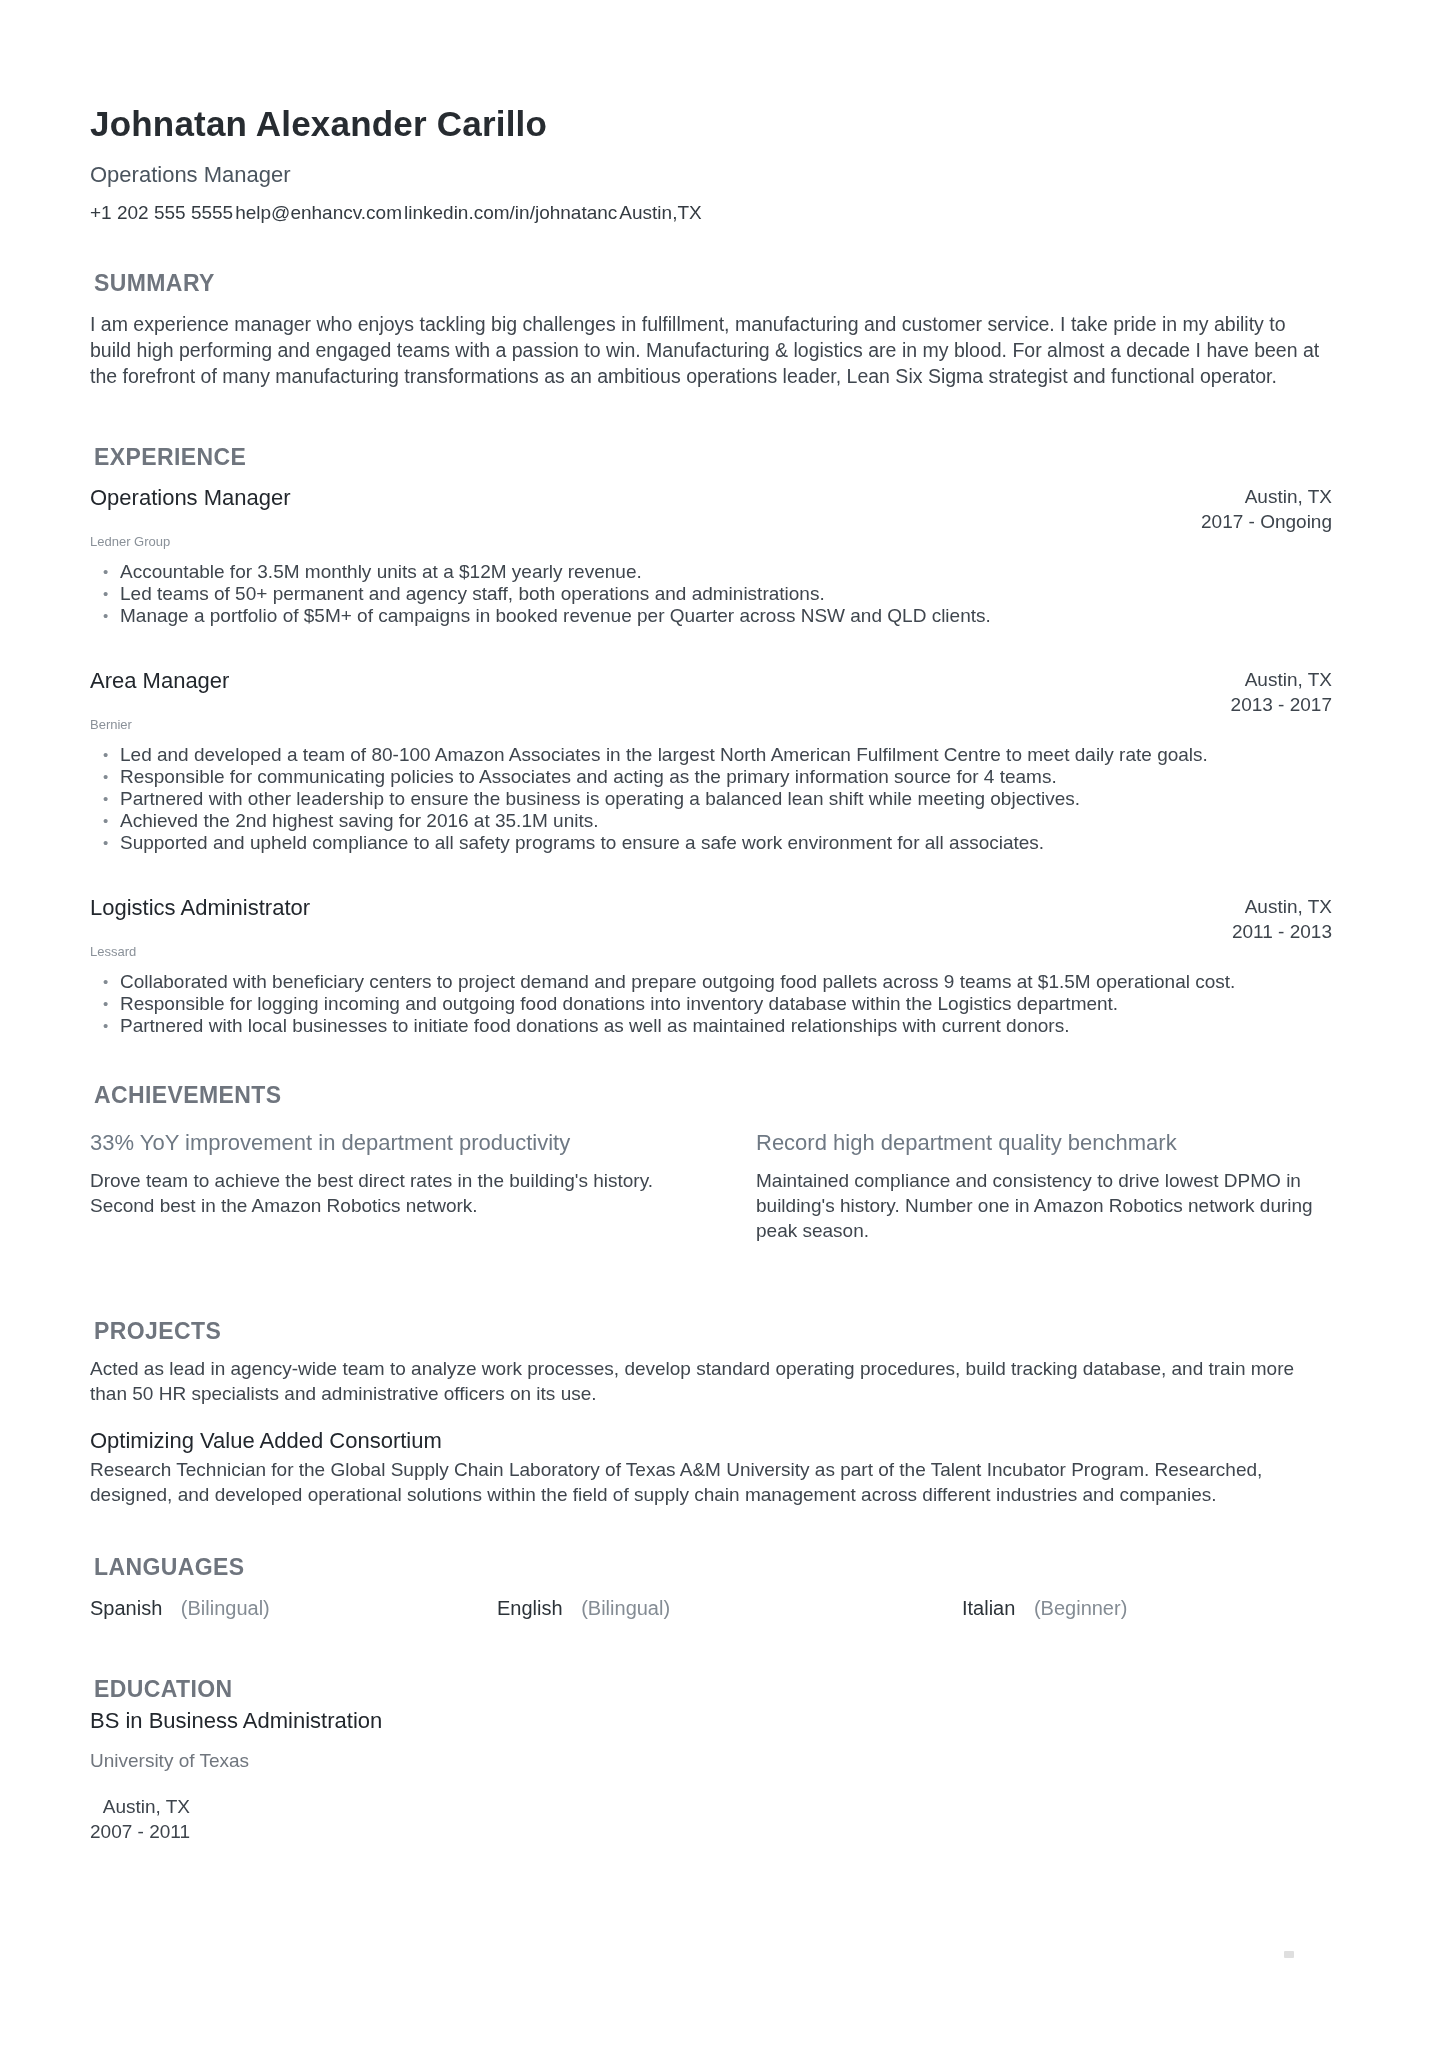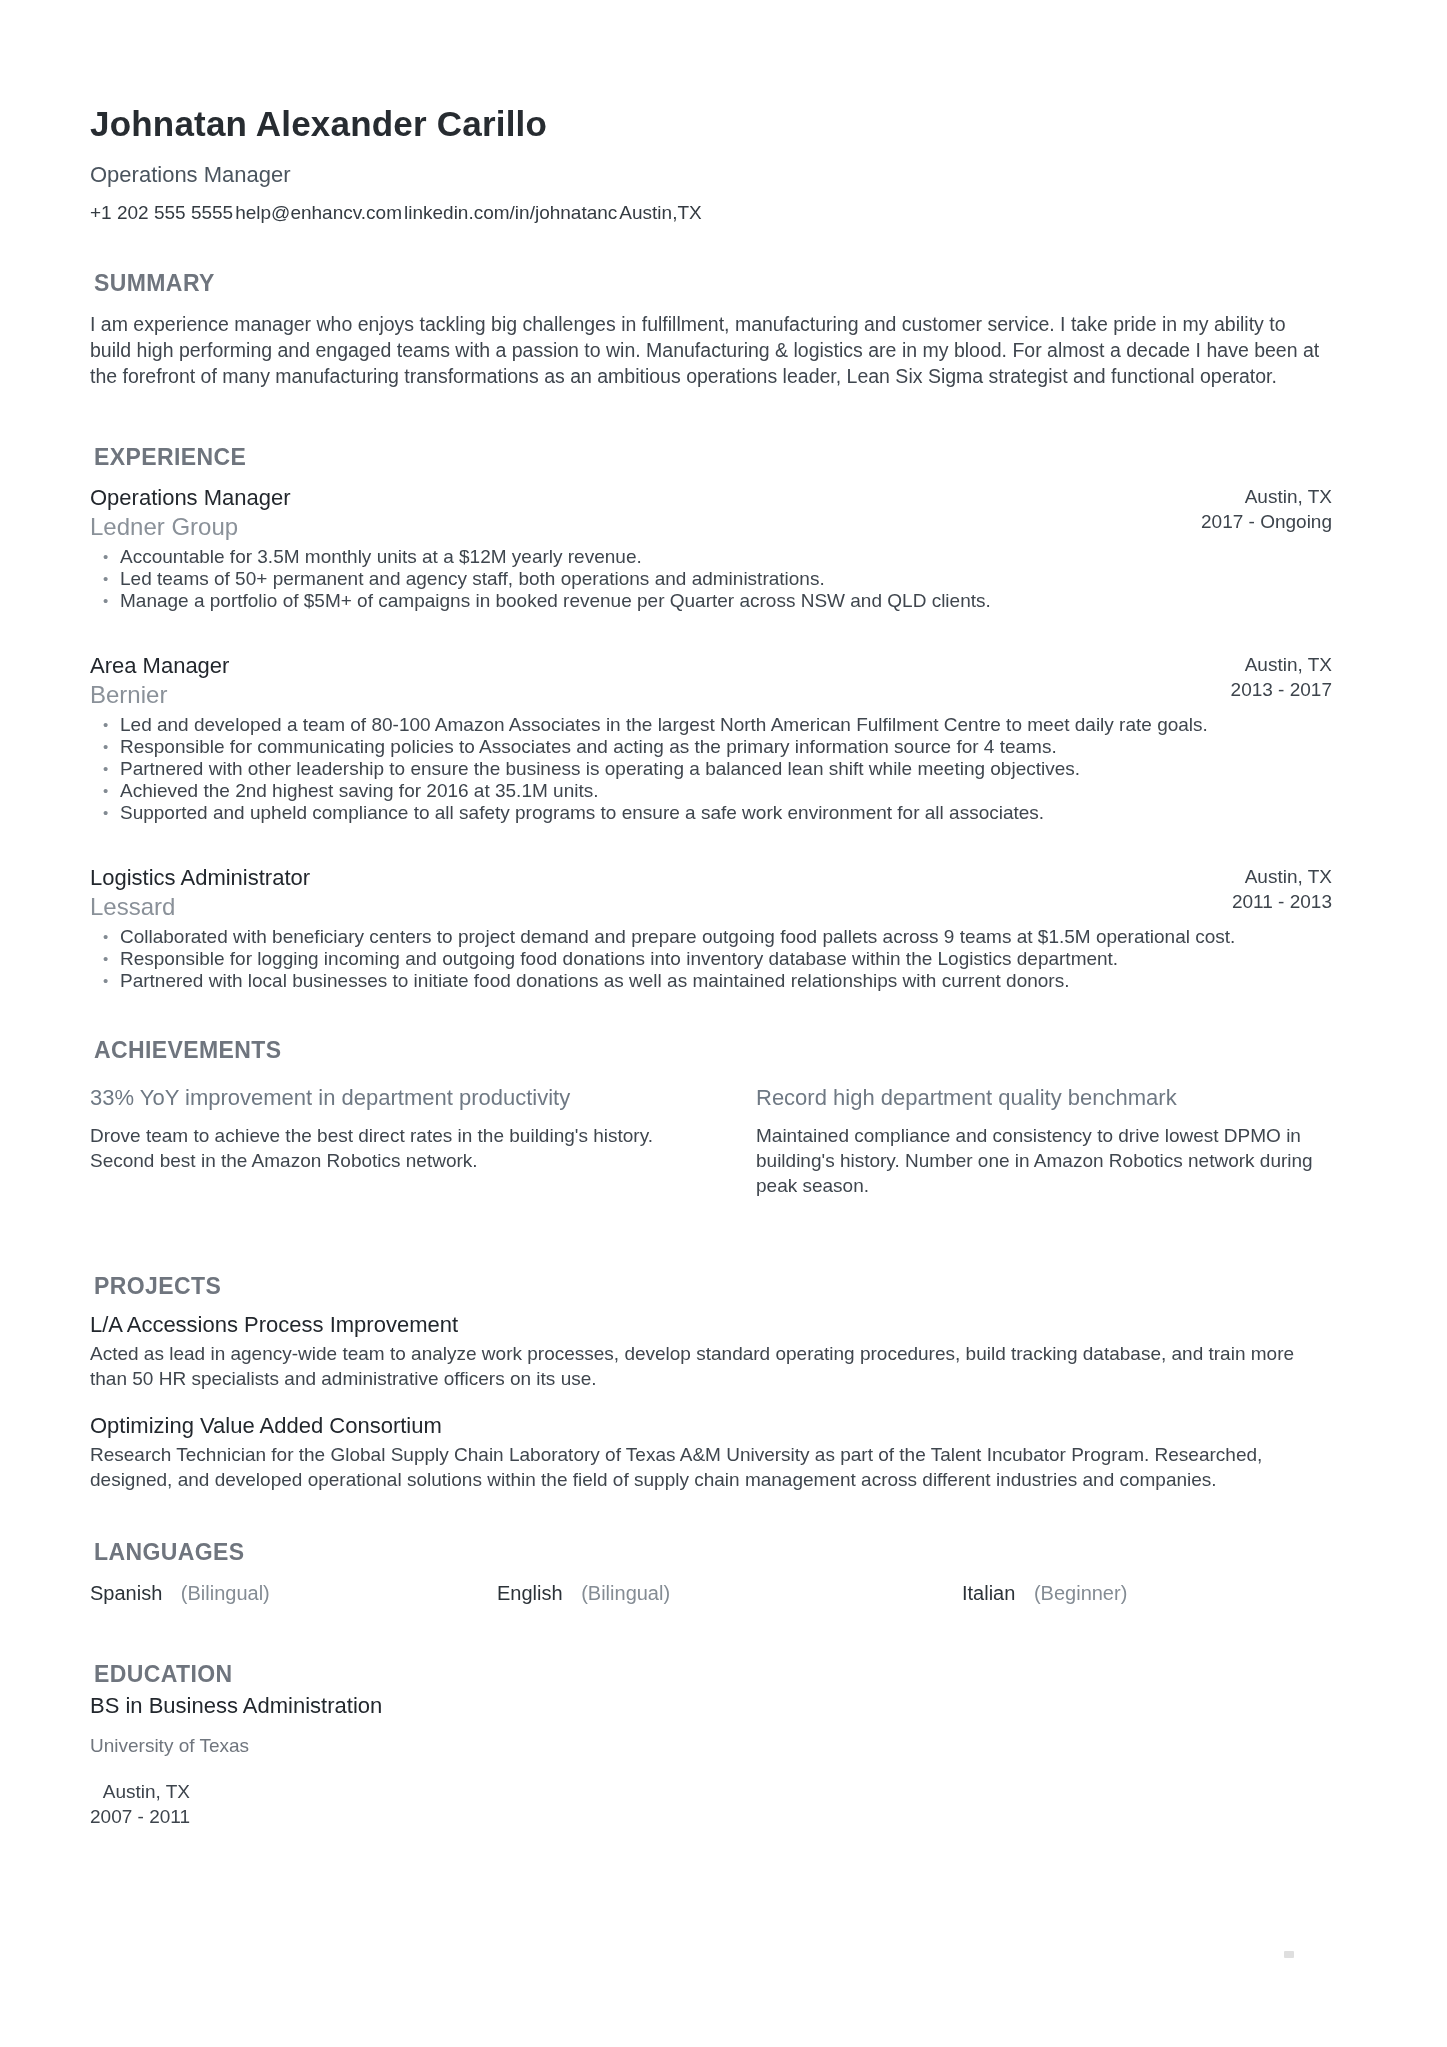--- a/index.html
+++ b/index.html
@@ -40,21 +40,21 @@
   }
   
   .summary-text{
     margin:14px 0 0 0;font-size:19.5px;line-height:26px;color:#3f464e;
   }
   
   .job{margin-top:13px;}
   .job + .job{margin-top:40px;}
   .job-head{display:flex;justify-content:space-between;align-items:flex-start;}
   .job-title{margin:0;font-size:22px;line-height:28px;font-weight:400;color:#22272d;}
-  .job-company{margin-top:3px;font-size:24px;line-height:24px;color:#8a9199;}
+  .job-company{margin-top:18px;font-size:13px;line-height:24px;color:#8a9199;}
   .job-meta{text-align:right;font-size:19px;line-height:25px;color:#3d444c;white-space:nowrap;}
   ul.bullets{list-style:none;margin:7px 0 0 0;padding:0;}
   ul.bullets li{
     position:relative;padding-left:30px;
     font-size:19px;line-height:22px;color:#3f464e;
   }
   ul.bullets li::before{
     content:"•";position:absolute;left:13px;top:0;
     color:#828a92;font-size:15px;line-height:22px;
   }
@@ -182,21 +182,20 @@
         <h3 class="ach-title">Record high department quality benchmark</h3>
         <p class="ach-desc">Maintained compliance and consistency to drive lowest DPMO in building's history. Number one in Amazon Robotics network during peak season.</p>
       </div>
     </div>
   </section>
 
   <section class="sec-projects">
     <h2 class="sec-head">PROJECTS</h2>
 
     <article class="project">
-      <h3 class="proj-title">L/A Accessions Process Improvement</h3>
       <p class="proj-desc">Acted as lead in agency-wide team to analyze work processes, develop standard operating procedures, build tracking database, and train more than 50 HR specialists and administrative officers on its use.</p>
     </article>
 
     <article class="project">
       <h3 class="proj-title">Optimizing Value Added Consortium</h3>
       <p class="proj-desc">Research Technician for the Global Supply Chain Laboratory of Texas A&amp;M University as part of the Talent Incubator Program. Researched, designed, and developed operational solutions within the field of supply chain management across different industries and companies.</p>
     </article>
   </section>
 
   <section class="sec-languages">

